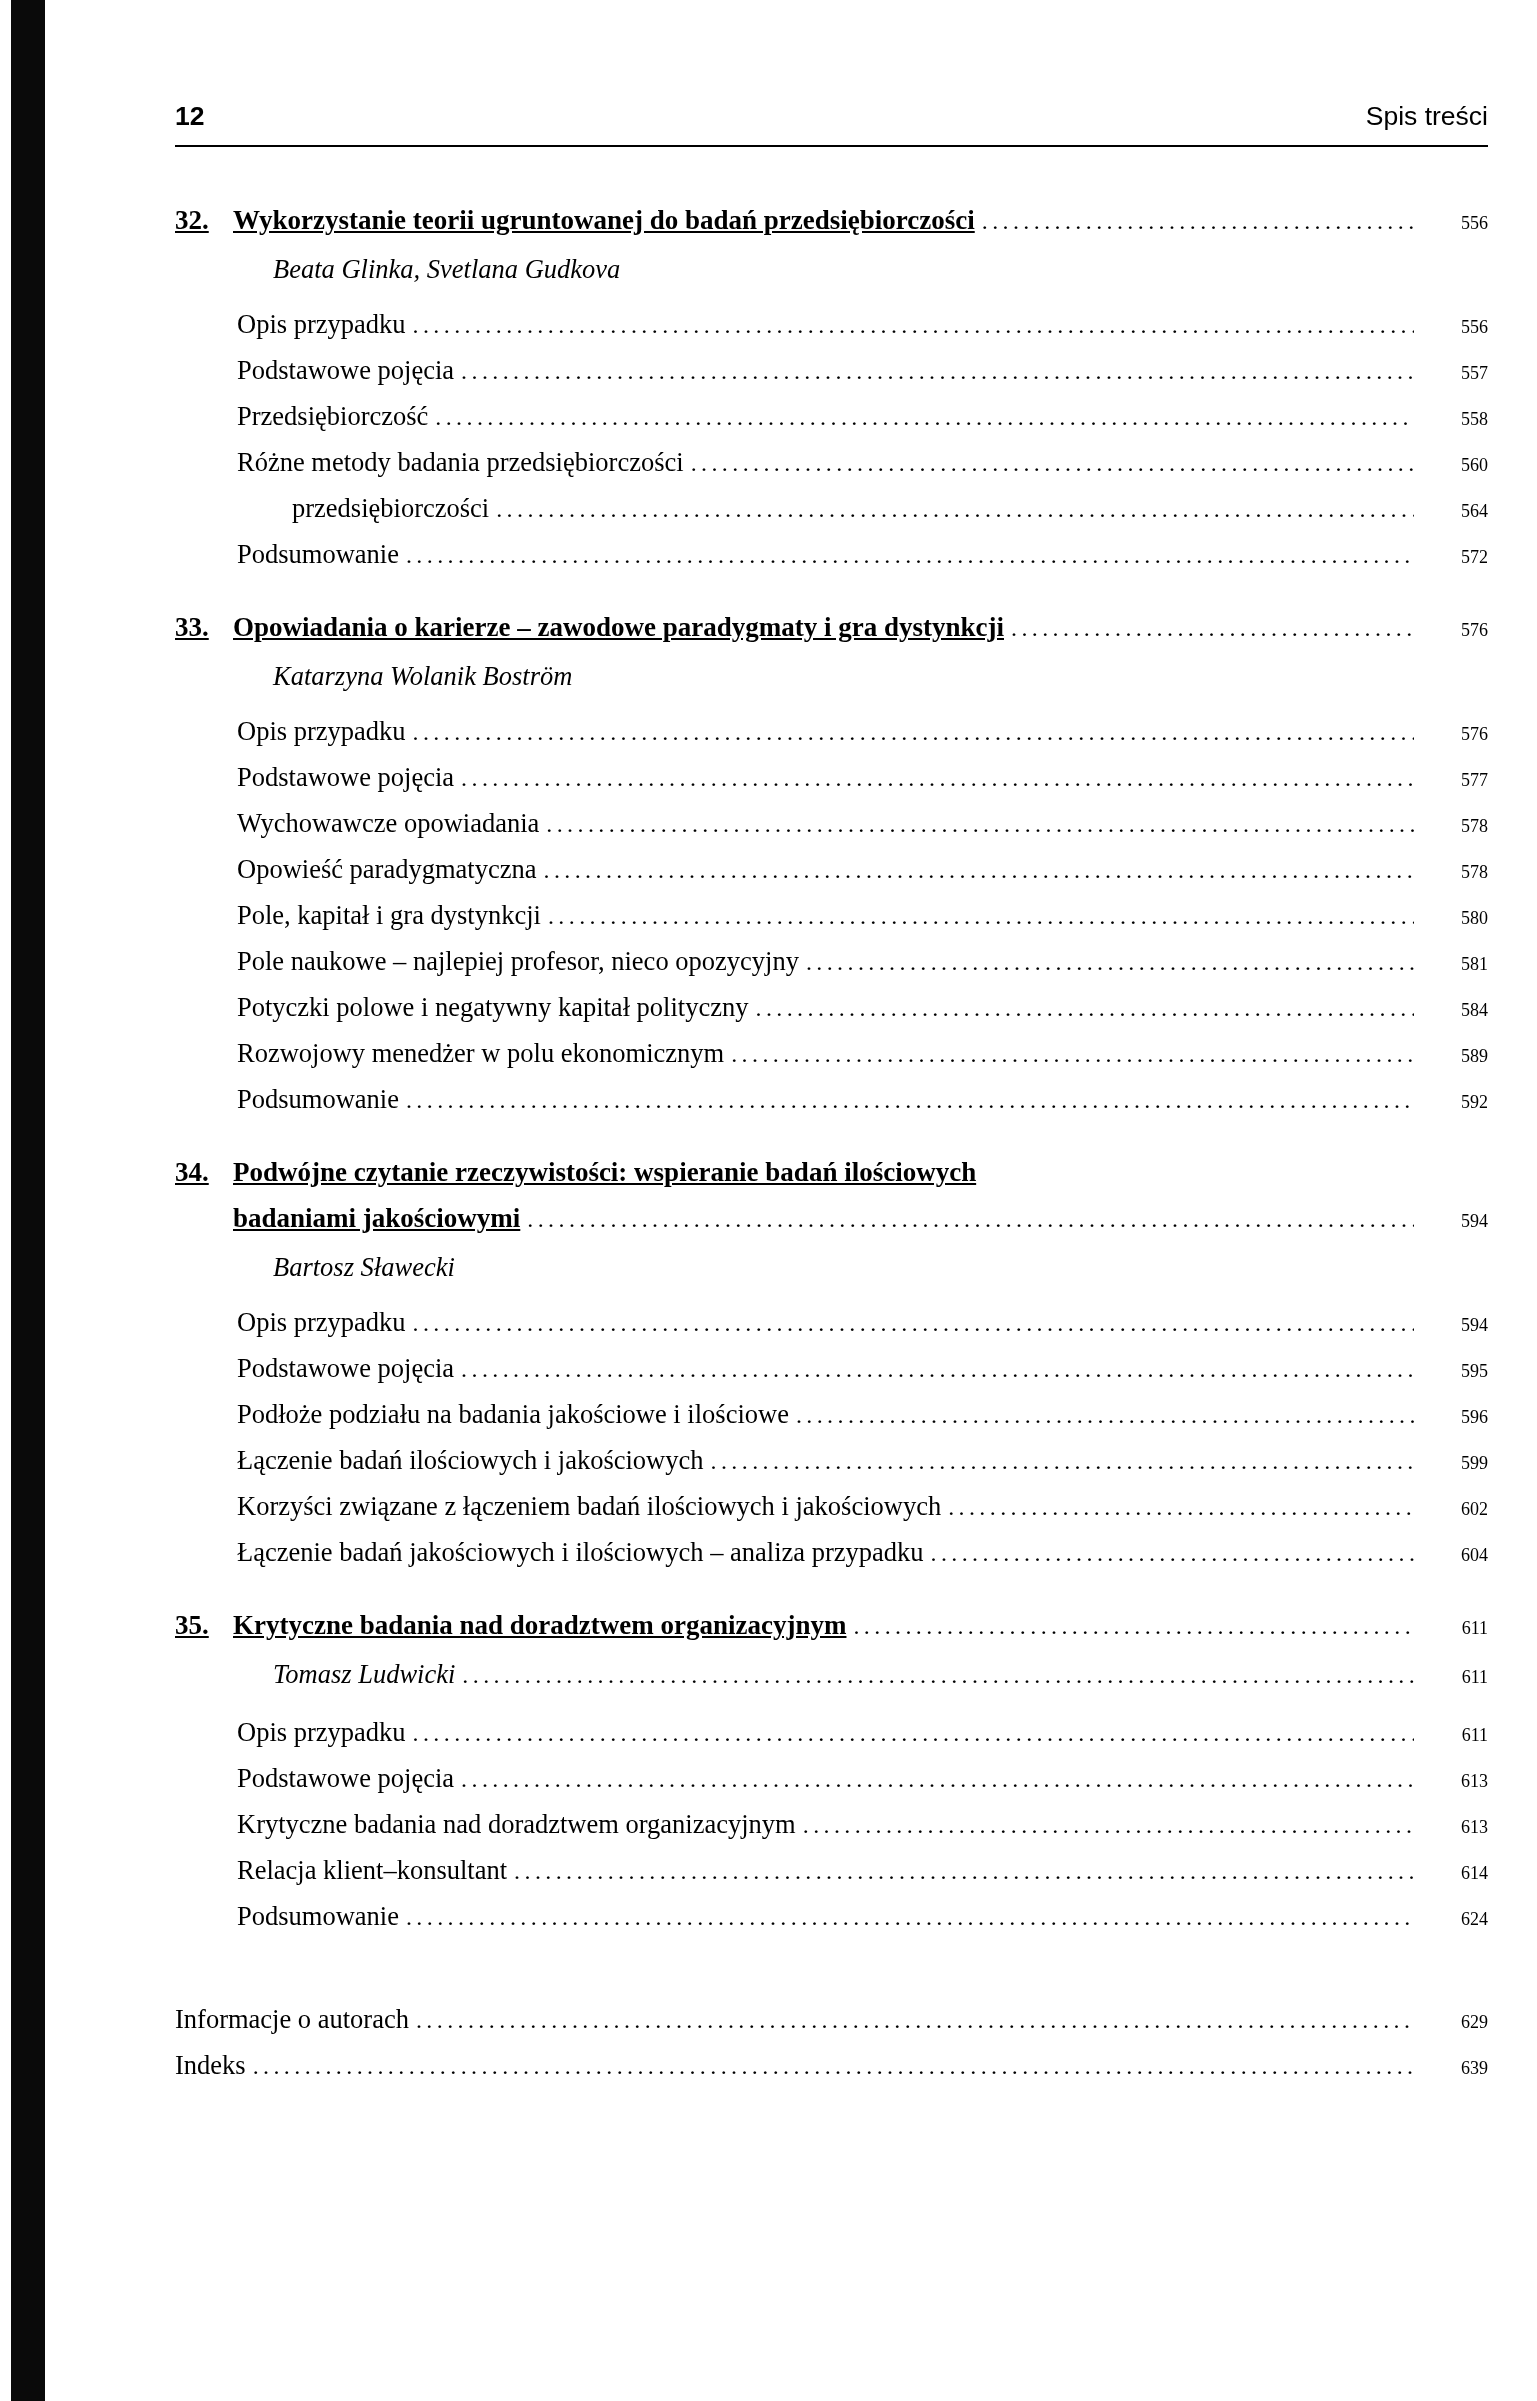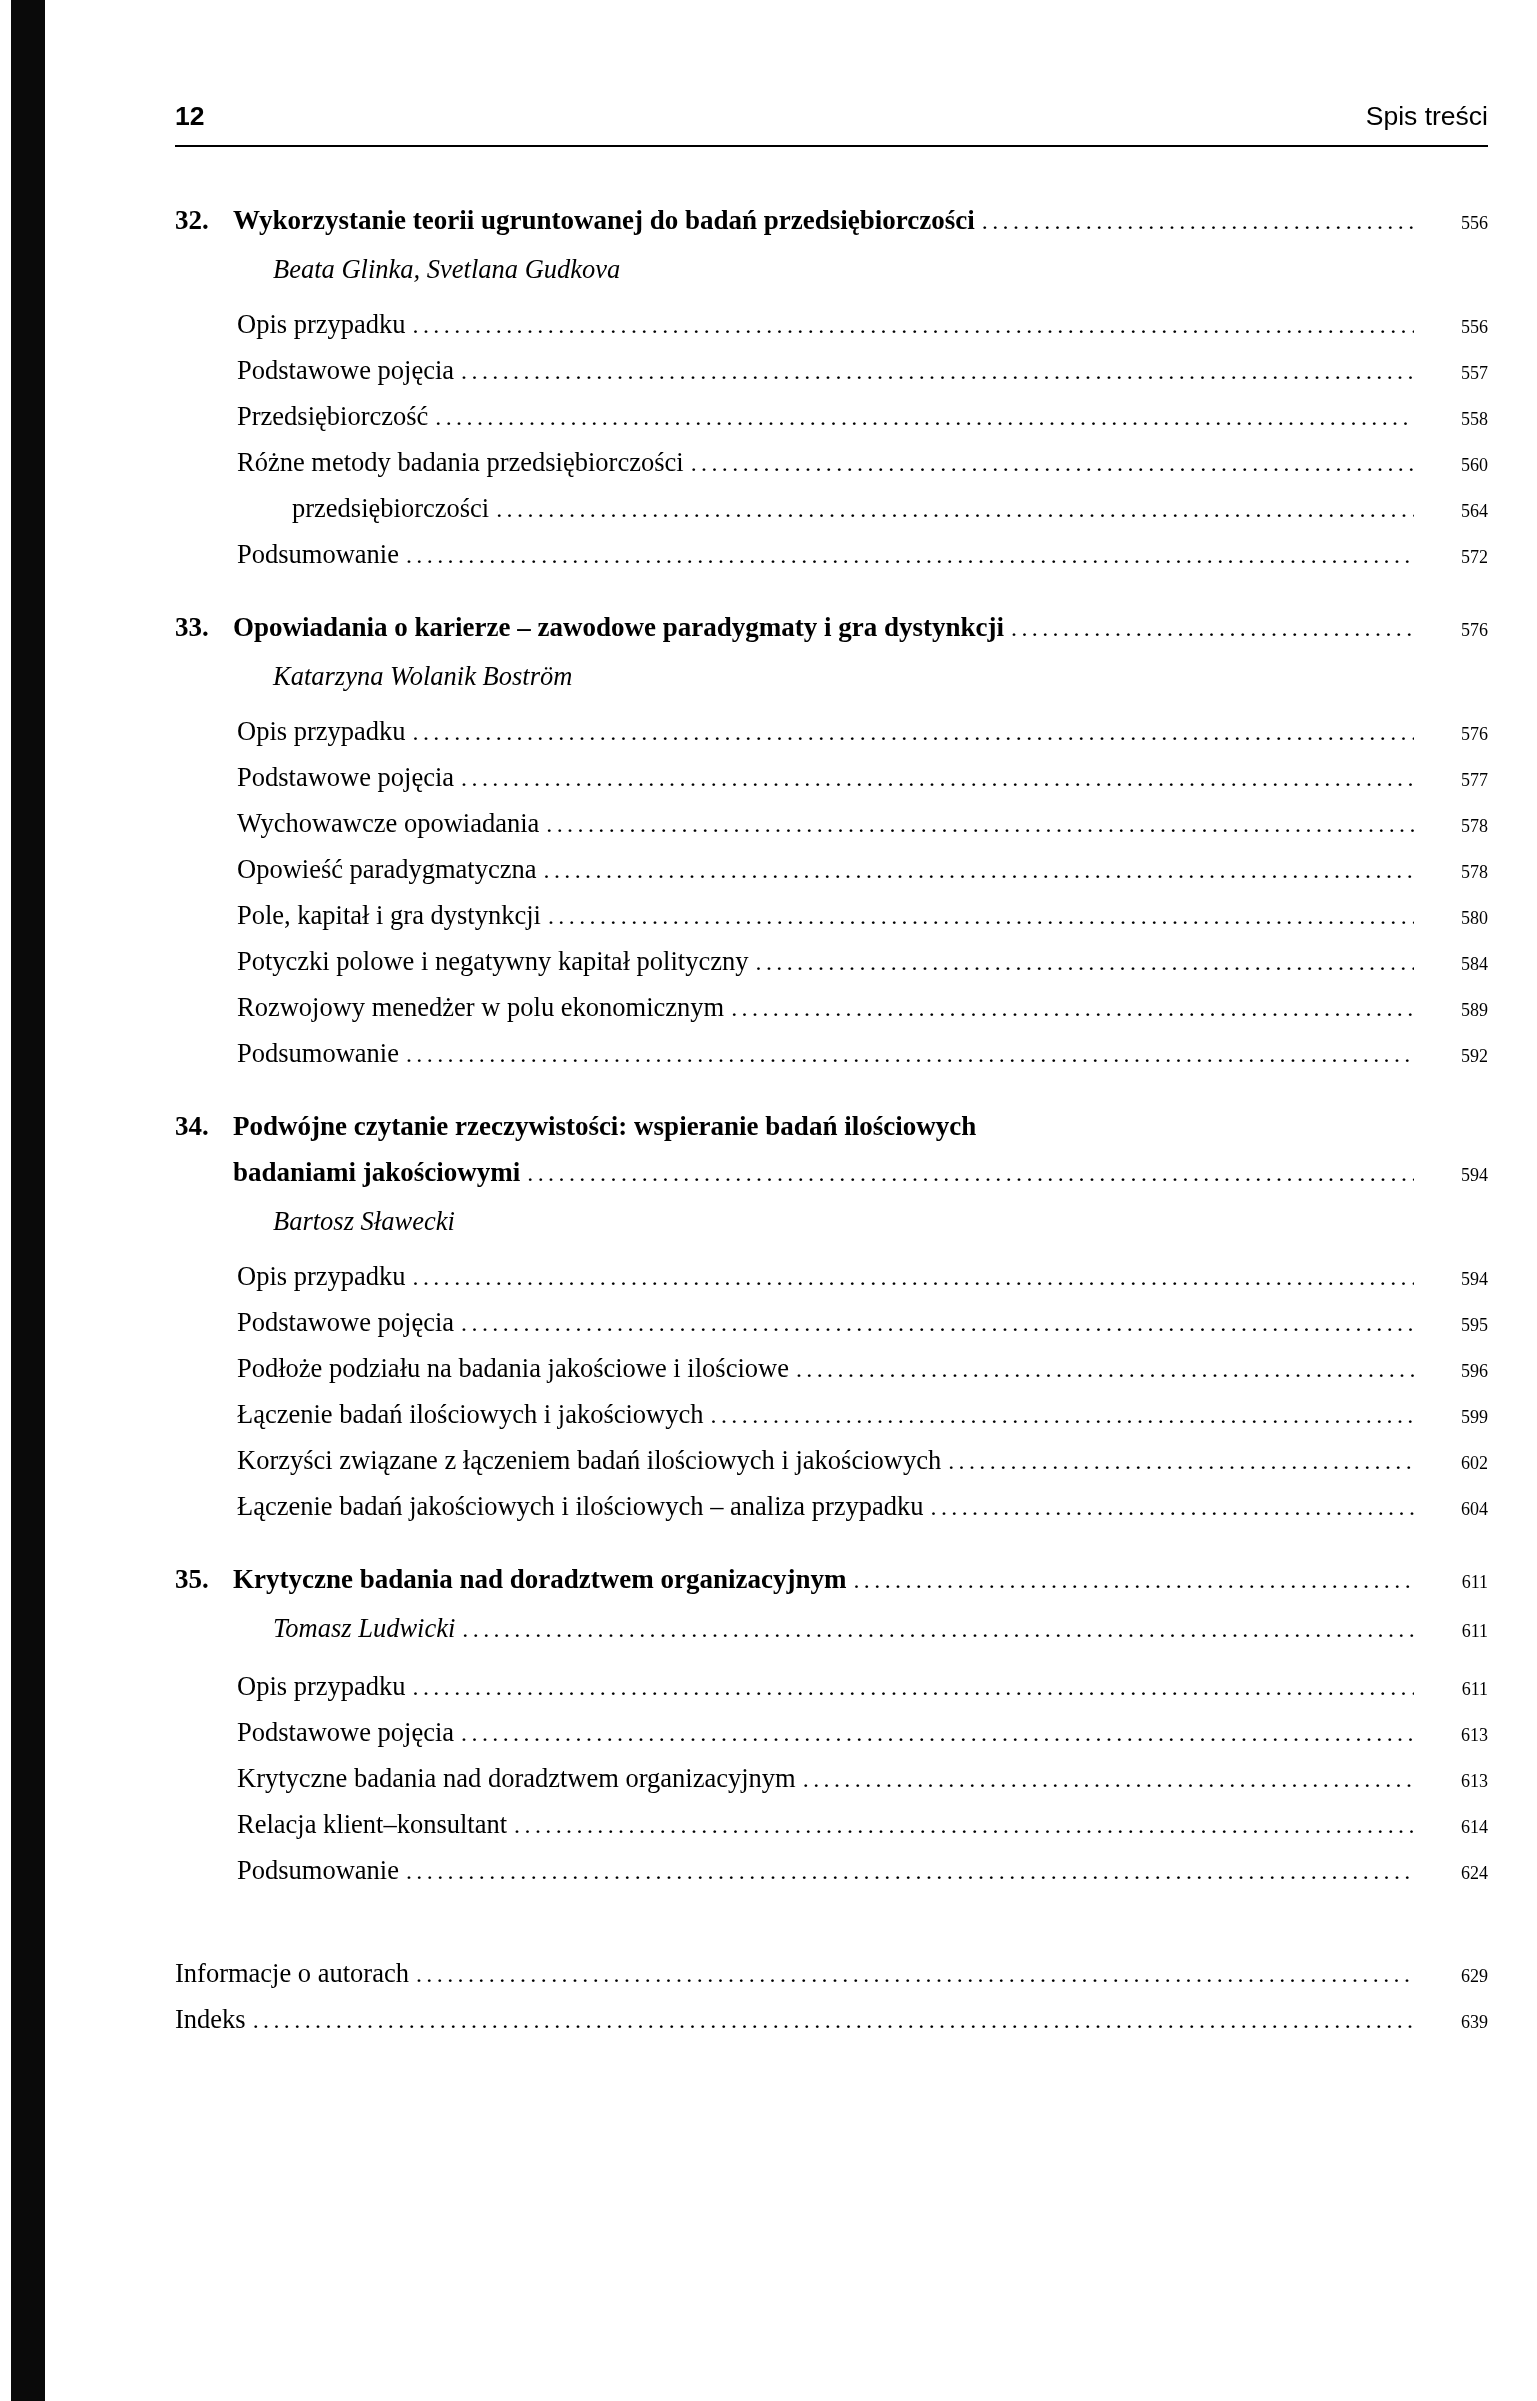--- a/index.html
+++ b/index.html
@@ -52,20 +52,21 @@
     font-size: 26.5px;
     line-height: 43px;
   }
   .row .txt { white-space: nowrap; }
 
   .heading { line-height: 46px; }
   .heading .num,
   .heading .txt {
     font-weight: bold;
     font-size: 27px;
+    text-decoration: underline;
   }
   .num { flex: 0 0 58px; font-weight: bold; }
   .cont { padding-left: 58px; }
 
   .author { line-height: 46px; }
   .author .txt { font-style: italic; margin-left: 40px; }
 
   .entries { margin-top: 11px; }
   .sub { padding-left: 62px; }
   .indent1 { padding-left: 117px; }
@@ -182,20 +183,25 @@
             <span class="txt">Opowieść paradygmatyczna</span>
             <span class="leader"></span>
             <span class="page-num">578</span>
           </div>
           <div class="row sub">
             <span class="txt">Pole, kapitał i gra dystynkcji</span>
             <span class="leader"></span>
             <span class="page-num">580</span>
           </div>
           <div class="row sub">
+            <span class="txt">Pole naukowe – najlepiej profesor, nieco opozycyjny</span>
+            <span class="leader"></span>
+            <span class="page-num">581</span>
+          </div>
+          <div class="row sub">
             <span class="txt">Potyczki polowe i negatywny kapitał polityczny</span>
             <span class="leader"></span>
             <span class="page-num">584</span>
           </div>
           <div class="row sub">
             <span class="txt">Rozwojowy menedżer w polu ekonomicznym</span>
             <span class="leader"></span>
             <span class="page-num">589</span>
           </div>
           <div class="row sub">

